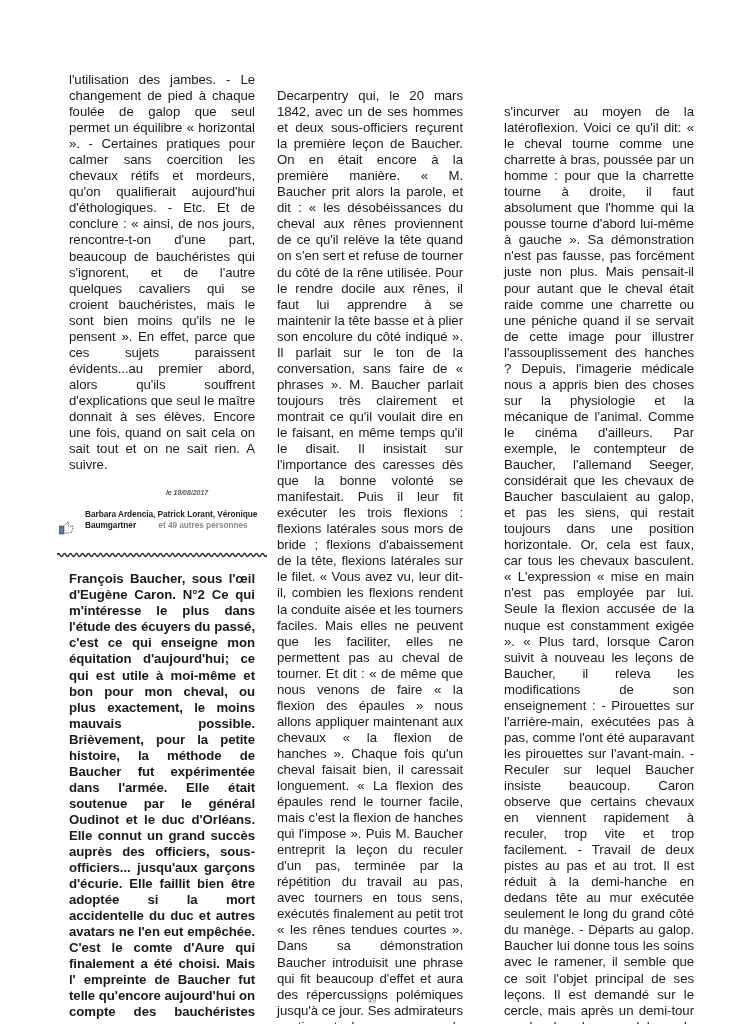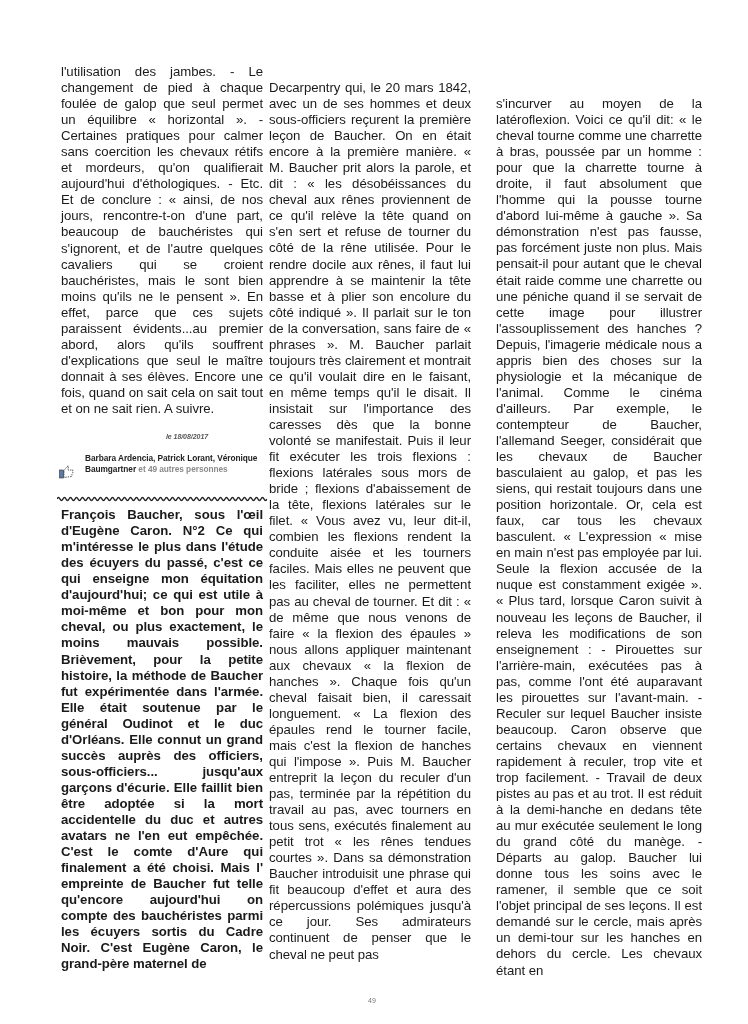--- a/index.html
+++ b/index.html
@@ -1,24 +1,24 @@
 <!DOCTYPE html>
 <html><head>
 <meta charset="utf-8">
 <style>
   html, body { margin: 0; padding: 0; background: #ffffff; }
   body { width: 748px; height: 1024px; position: relative; overflow: hidden; font-family: "Liberation Sans", sans-serif; color: #1a1a1a; }
   .col { position: absolute; top: 0; width: 210px; font-size: 13.2px; line-height: 16.05px; text-align: justify; letter-spacing: -0.05px; }
-  .col p { margin: 4px; }
+  .col p { margin: 12px; }
   #col1 { left: 57px; top: 60px; }
   #col2 { left: 265px; top: 76px; }
   #col3 { left: 492px; top: 92px; width: 214px; }
   .date { font-size: 7px; font-style: italic; font-weight: bold; color: #555; text-align: center; margin-top: 12px; margin-left: 50px; }
   .likes { position: relative; margin-top: 8px; padding-left: 28px; font-size: 8.3px; line-height: 11px; font-weight: bold; color: #222; text-align: left; }
-  .likes .others { color: #8a8a8a; font-weight: bold; }
+  .likes .others { color: #8a8a8a; font-weight: bold; padding-left: 20px; }
   .thumb { position: absolute; left: 2px; top: 12px; width: 18px; height: 14px; }
   .divider { margin-top: 20px; height: 8px; }
   .divider svg { display: block; }
   .second { margin-top: 16px; font-weight: bold; }
   .page-num { position: absolute; left: 368px; top: 997px; font-size: 7px; color: #777; }
 </style>
 </head>
 <body>
 
 <div id="col1" class="col">

